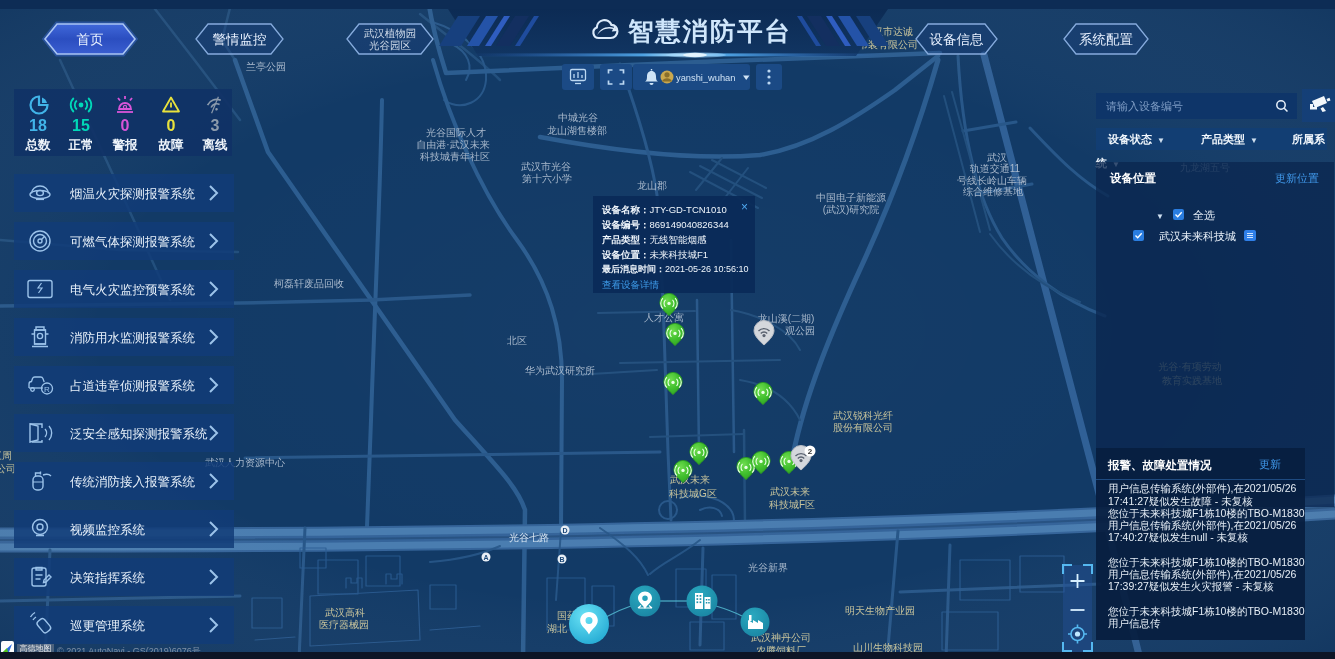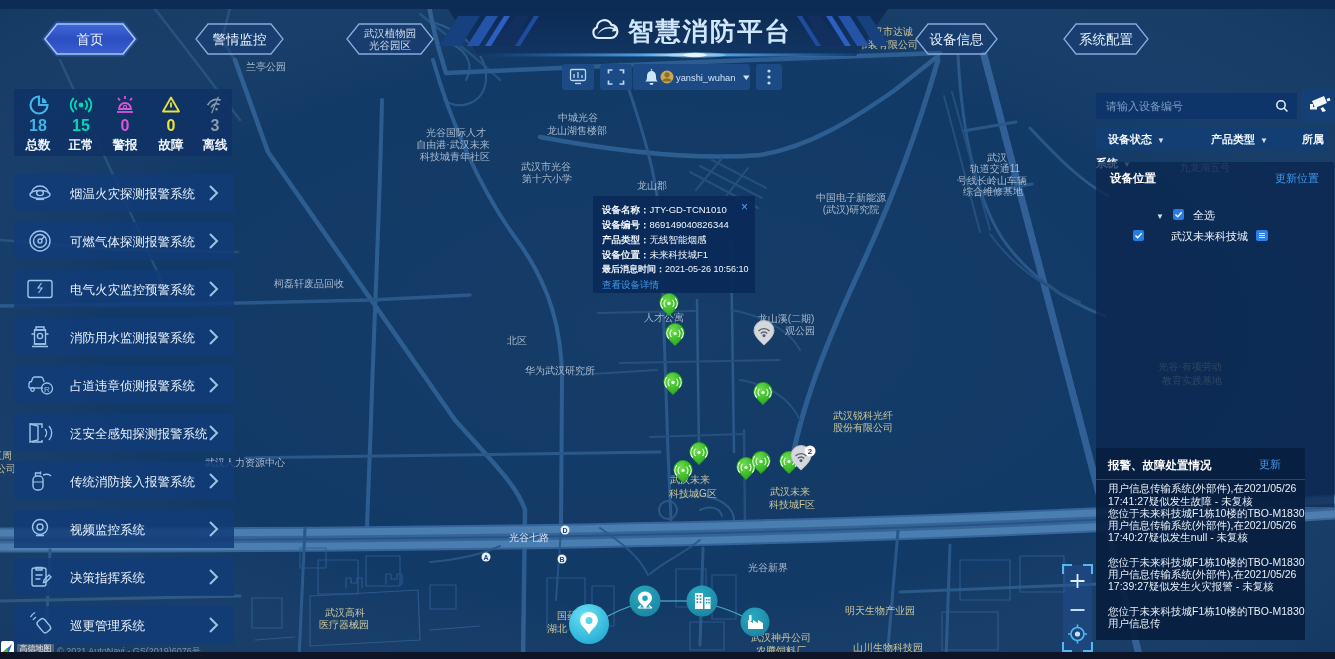--- a/index.html
+++ b/index.html
@@ -724,21 +724,21 @@
 <path d="M 5,6 L 17,1 L 20,8 L 8,13 Z"></path>
 <path d="M 19.5,4 l 3,-1.2 l 1,2.6 l -3,1.2 z"></path>
 <path d="M 16,12 l 3,4 l -3.5,1 l -2,-3.4 z"></path>
 <path d="M 3,9 l 3,0 l 0,3 l 4,0 l 0,2.6 l -7,0 z"></path>
 </g>
 </svg>
 </div>
 
 <div class="abs" style="left:1096px;top:128px;width:231px;height:22px;background:rgba(18,62,116,0.9);color:#f0f6fc;font-size:11px;font-weight:bold;line-height:22px;">
 <span style="margin-left:12px">设备状态</span><span style="color:#cfe0f0;font-size:8px;margin-left:5px">▼</span>
-<span style="margin-left:43px">产品类型</span><span style="color:#cfe0f0;font-size:8px;margin-left:5px">▼</span>
+<span style="margin-left:33px">产品类型</span><span style="color:#cfe0f0;font-size:8px;margin-left:5px">▼</span>
 <span style="margin-left:31px">所属系统</span><span style="color:#cfe0f0;font-size:8px;margin-left:5px">▼</span>
 </div>
 
 <div class="abs" style="left:1096px;top:162px;width:238px;height:345px;background:rgba(10,38,80,0.78);">
 
 <div class="abs" style="left:14px;top:9px;color:#fff;font-size:11.5px;font-weight:bold;">设备位置</div>
 
 <div class="abs" style="right:15px;top:9px;color:#3f97e8;font-size:11px;">更新位置</div>
 
 <div class="abs" style="left:12px;top:46px;color:#eaf2fa;font-size:11px;margin-left:48px;">
@@ -746,21 +746,21 @@
 <span style="display:inline-block;width:11px;height:11px;background:#2a7de0;border-radius:2px;vertical-align:-1px;margin-left:6px;"><svg width="11" height="11" viewBox="0 0 11 11">
             <path d="M 2.5,5.5 L 4.7,7.7 L 8.7,3.3" stroke="#fff" stroke-width="1.4" fill="none"></path>
           </svg></span>
 <span style="margin-left:6px;">全选</span>
 </div>
 
 <div class="abs" style="left:37px;top:67px;color:#eaf2fa;font-size:11px;">
 <span style="display:inline-block;width:11px;height:11px;background:#2a7de0;border-radius:2px;vertical-align:-1px;"><svg width="11" height="11" viewBox="0 0 11 11">
             <path d="M 2.5,5.5 L 4.7,7.7 L 8.7,3.3" stroke="#fff" stroke-width="1.4" fill="none"></path>
           </svg></span>
-<span style="margin-left:24px;">武汉未来科技城</span>
+<span style="margin-left:12px;">武汉未来科技城</span>
 <span style="display:inline-block;width:12px;height:11px;background:#2f7fe8;border-radius:2px;vertical-align:-1px;margin-left:5px;"><svg width="12" height="11" viewBox="0 0 12 11">
             <path d="M 3,3.5 l 6,0 M 3,5.5 l 6,0 M 3,7.5 l 6,0" stroke="#cfe4ff" stroke-width="1"></path>
           </svg></span>
 </div>
 </div>
 
 <div class="abs" style="left:1096px;top:448px;width:209px;height:192px;background:rgba(7,30,64,0.93);overflow:hidden;">
 
 <div class="abs" style="left:12px;top:10px;color:#fff;font-size:11.5px;font-weight:bold;">报警、故障处置情况</div>
 

